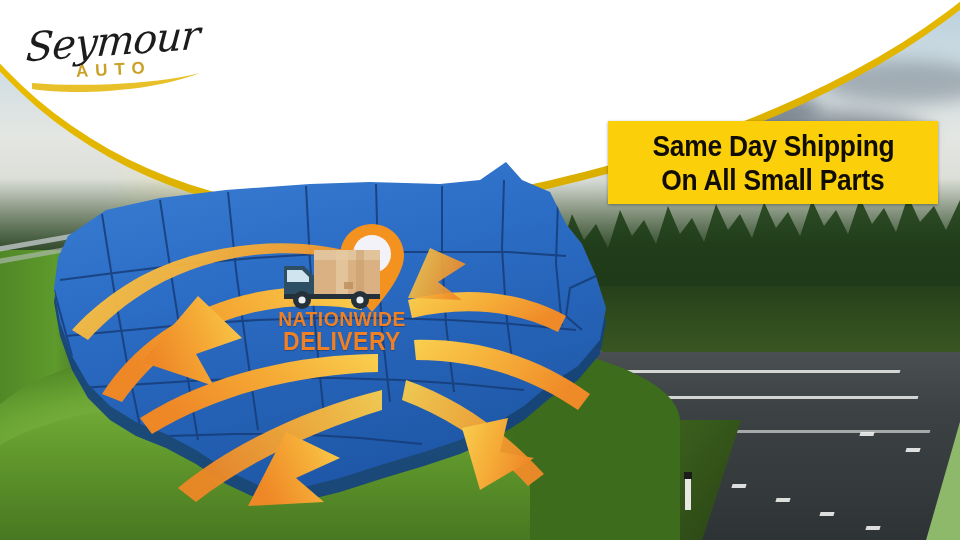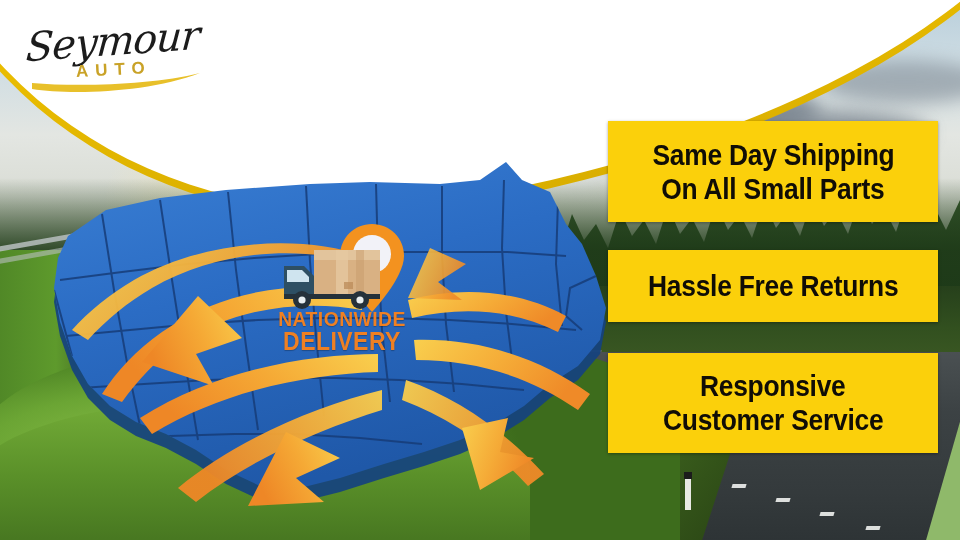--- a/index.html
+++ b/index.html
@@ -260,21 +260,21 @@
   .panel-line {
     font-family: "Liberation Sans", sans-serif;
     font-weight: 700;
     color: #100d06;
     font-size: 30px;
     line-height: 1.12;
     white-space: nowrap;
     transform: scaleX(.88);
     letter-spacing: -0.3px;
   }
-  #panel-0 { top: 121px; height: 101px; }
+  #panel-0 { top: 121px; height: 83px; }
   #panel-1 { top: 250px; height: 72px; }
   #panel-2 { top: 353px; height: 100px; }
 </style>
 </head>
 <body>
 
 <div id="stage">
 
   <div class="bg-sky"></div>
 
@@ -465,22 +465,15 @@
       <span class="l1">NATIONWIDE</span>
       <span class="l2">DELIVERY</span>
     </div>
   </div>
 
   <div class="panel" id="panel-0">
     <div class="panel-line">Same Day Shipping</div>
     <div class="panel-line">On All Small Parts</div>
   </div>
 
-  <div class="panel" id="panel-1">
-    <div class="panel-line">Hassle Free Returns</div>
-  </div>
-
-  <div class="panel" id="panel-2">
-    <div class="panel-line">Responsive</div>
-    <div class="panel-line">Customer Service</div>
-  </div>
+
 
 </div>
 
 </body></html>

